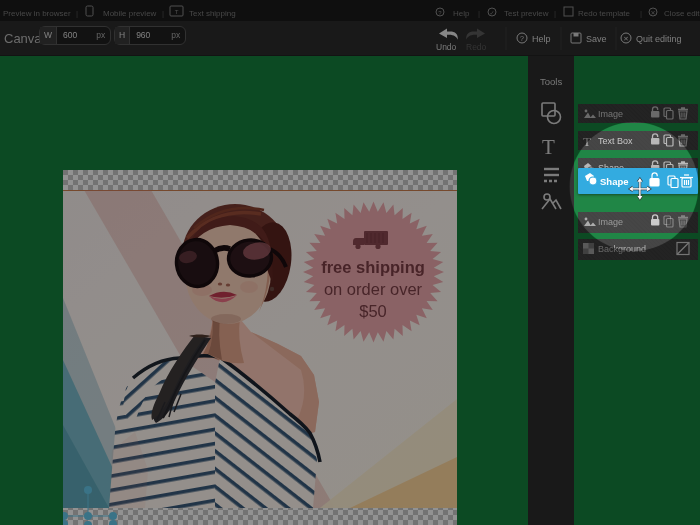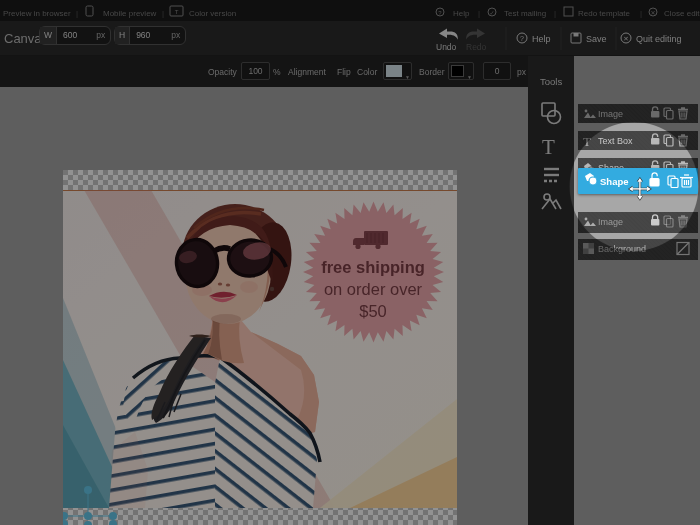--- a/index.html
+++ b/index.html
@@ -1,15 +1,15 @@
 <!DOCTYPE html>
 <html><head><meta charset="utf-8"><style>
 *{margin:0;padding:0;box-sizing:border-box}
 html,body{width:700px;height:525px;overflow:hidden;background:#151515;font-family:"Liberation Sans",sans-serif}
-#stage{position:relative;width:700px;height:525px;background:#a3a3a3}
+#stage{position:relative;width:700px;height:525px;background:#15803d}
 .abs{position:absolute}
 
 #bar1{left:0;top:0;width:700px;height:21px;background:#1a1a1a;color:#7b7b7b;font-size:8px}
 #bar1 span{position:absolute;top:9px;white-space:nowrap}
 .sep{color:#555}
 
 #bar2{left:0;top:21px;width:700px;height:35px;background:#2b2b2b;border-bottom:1px solid #222}
 #bar2 .lbl{position:absolute;color:#b9b9b9;font-size:13px}
 .inpgrp{position:absolute;top:5px;height:19px;border:1px solid #555;border-radius:6px;background:#202020;color:#ccc;font-size:8.5px}
 .inpgrp .chip{display:inline-block;height:17px;line-height:17px;padding:0 4px;background:#3a3a3a;border-right:1px solid #555;color:#ddd}
@@ -32,24 +32,24 @@
 #ovl{left:0;top:0;width:700px;height:525px;pointer-events:none}
 </style></head>
 <body>
 <div id="stage">
 
 <div class="abs" id="bar1">
   <span style="left:3px">Preview in browser</span>
   <span class="sep" style="left:76px">|</span>
   <span style="left:103px">Mobile preview</span>
   <span class="sep" style="left:162px">|</span>
-  <span style="left:189px">Color version</span>
+  <span style="left:189px">Text shipping</span>
   <span style="left:453px">Help</span>
   <span class="sep" style="left:478px">|</span>
-  <span style="left:504px">Test mailing</span>
+  <span style="left:504px">Test preview</span>
   <span class="sep" style="left:554px">|</span>
   <span style="left:578px">Redo template</span>
   <span class="sep" style="left:640px">|</span>
   <span style="left:664px">Close editing</span>
   <svg class="abs" width="700" height="21" style="left:0;top:0">
     <g stroke="#8a8a8a" fill="none" stroke-width="1">
       <rect x="86" y="6" width="7" height="10" rx="1.5"></rect>
       <rect x="170" y="6" width="13" height="10" rx="1"></rect>
       <circle cx="440" cy="12" r="4"></circle>
       <circle cx="492" cy="12" r="4"></circle>
@@ -86,39 +86,20 @@
     <rect x="141" y="12" width="10" height="10" rx="1" fill="none" stroke="#d0d0d0"></rect>
     <rect x="143.5" y="12" width="5" height="3.5" fill="#d0d0d0"></rect>
     <text x="156" y="20.5" fill="#d8d8d8" font-size="9" font-family="Liberation Sans">Save</text>
     <line x1="186" y1="6" x2="186" y2="29" stroke="#3a3a3a"></line>
     <circle cx="196" cy="17" r="5" fill="none" stroke="#d0d0d0"></circle>
     <text x="196" y="19.5" fill="#d0d0d0" font-size="6.5" text-anchor="middle" font-family="Liberation Sans">✕</text>
     <text x="206" y="20.5" fill="#d8d8d8" font-size="9" font-family="Liberation Sans">Quit editing</text>
   </svg>
 </div>
 
-<div class="abs" id="bar3">
-  <span class="lbl" style="left:208px">Opacity</span>
-  <div class="box" style="left:241px;width:29px">100</div>
-  <span class="lbl" style="left:273px">%</span>
-  <span class="lbl" style="left:288px">Alignment</span>
-  <span class="lbl" style="left:337px">Flip</span>
-  <span class="lbl" style="left:357px">Color</span>
-  <div class="box" style="left:383px;width:29px;padding:0">
-        <span style="position:absolute;left:2px;top:2px;width:16px;height:12px;background:#d2e2e8"></span>
-        <span style="position:absolute;right:1px;top:6px;color:#999;font-size:5px">▼</span>
-      </div>
-  <span class="lbl" style="left:419px">Border</span>
-  <div class="box" style="left:448px;width:26px;padding:0">
-        <span style="position:absolute;left:2px;top:2px;width:13px;height:12px;background:#000;border:1px solid #666"></span>
-        <span style="position:absolute;right:1px;top:6px;color:#999;font-size:5px">▼</span>
-      </div>
-  <div class="box" style="left:483px;width:28px">0</div>
-  <span class="lbl" style="left:517px">px</span>
-</div>
 
 <div class="abs" id="toolscol">
   <span class="ptitle" style="left:12px;top:20px">Tools</span>
   <svg class="abs" width="46" height="200" style="left:0;top:40px" fill="none" stroke="#d5d5d5" stroke-width="1.6">
     <rect x="14" y="7" width="13" height="13" rx="1"></rect>
     <circle cx="26" cy="21" r="6.5"></circle>
     <text x="14" y="58" fill="#d5d5d5" stroke="none" font-size="21" font-family="Liberation Serif">T</text>
     <line x1="16" y1="73" x2="31" y2="73" stroke-width="2.4"></line>
     <line x1="16" y1="79" x2="31" y2="79" stroke-width="2.4"></line>
     <line x1="16" y1="85" x2="31" y2="85" stroke-width="2.4" stroke-dasharray="3 2"></line>

